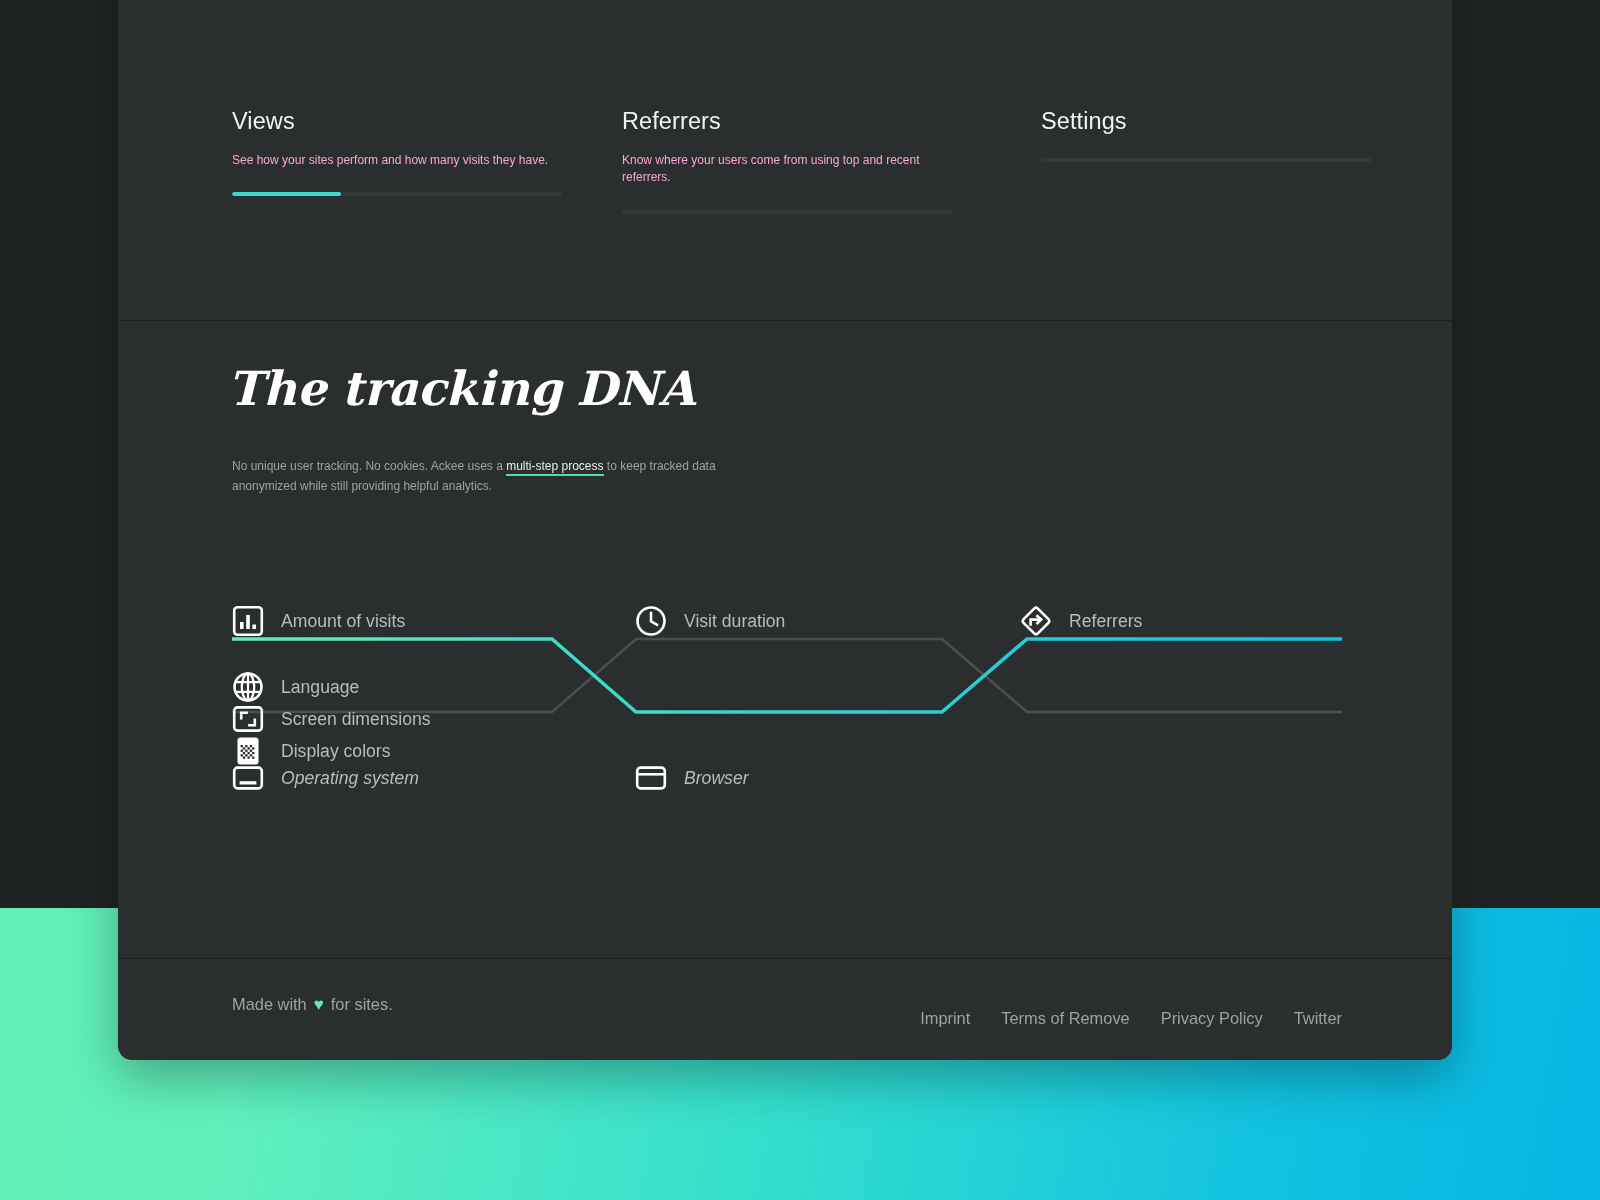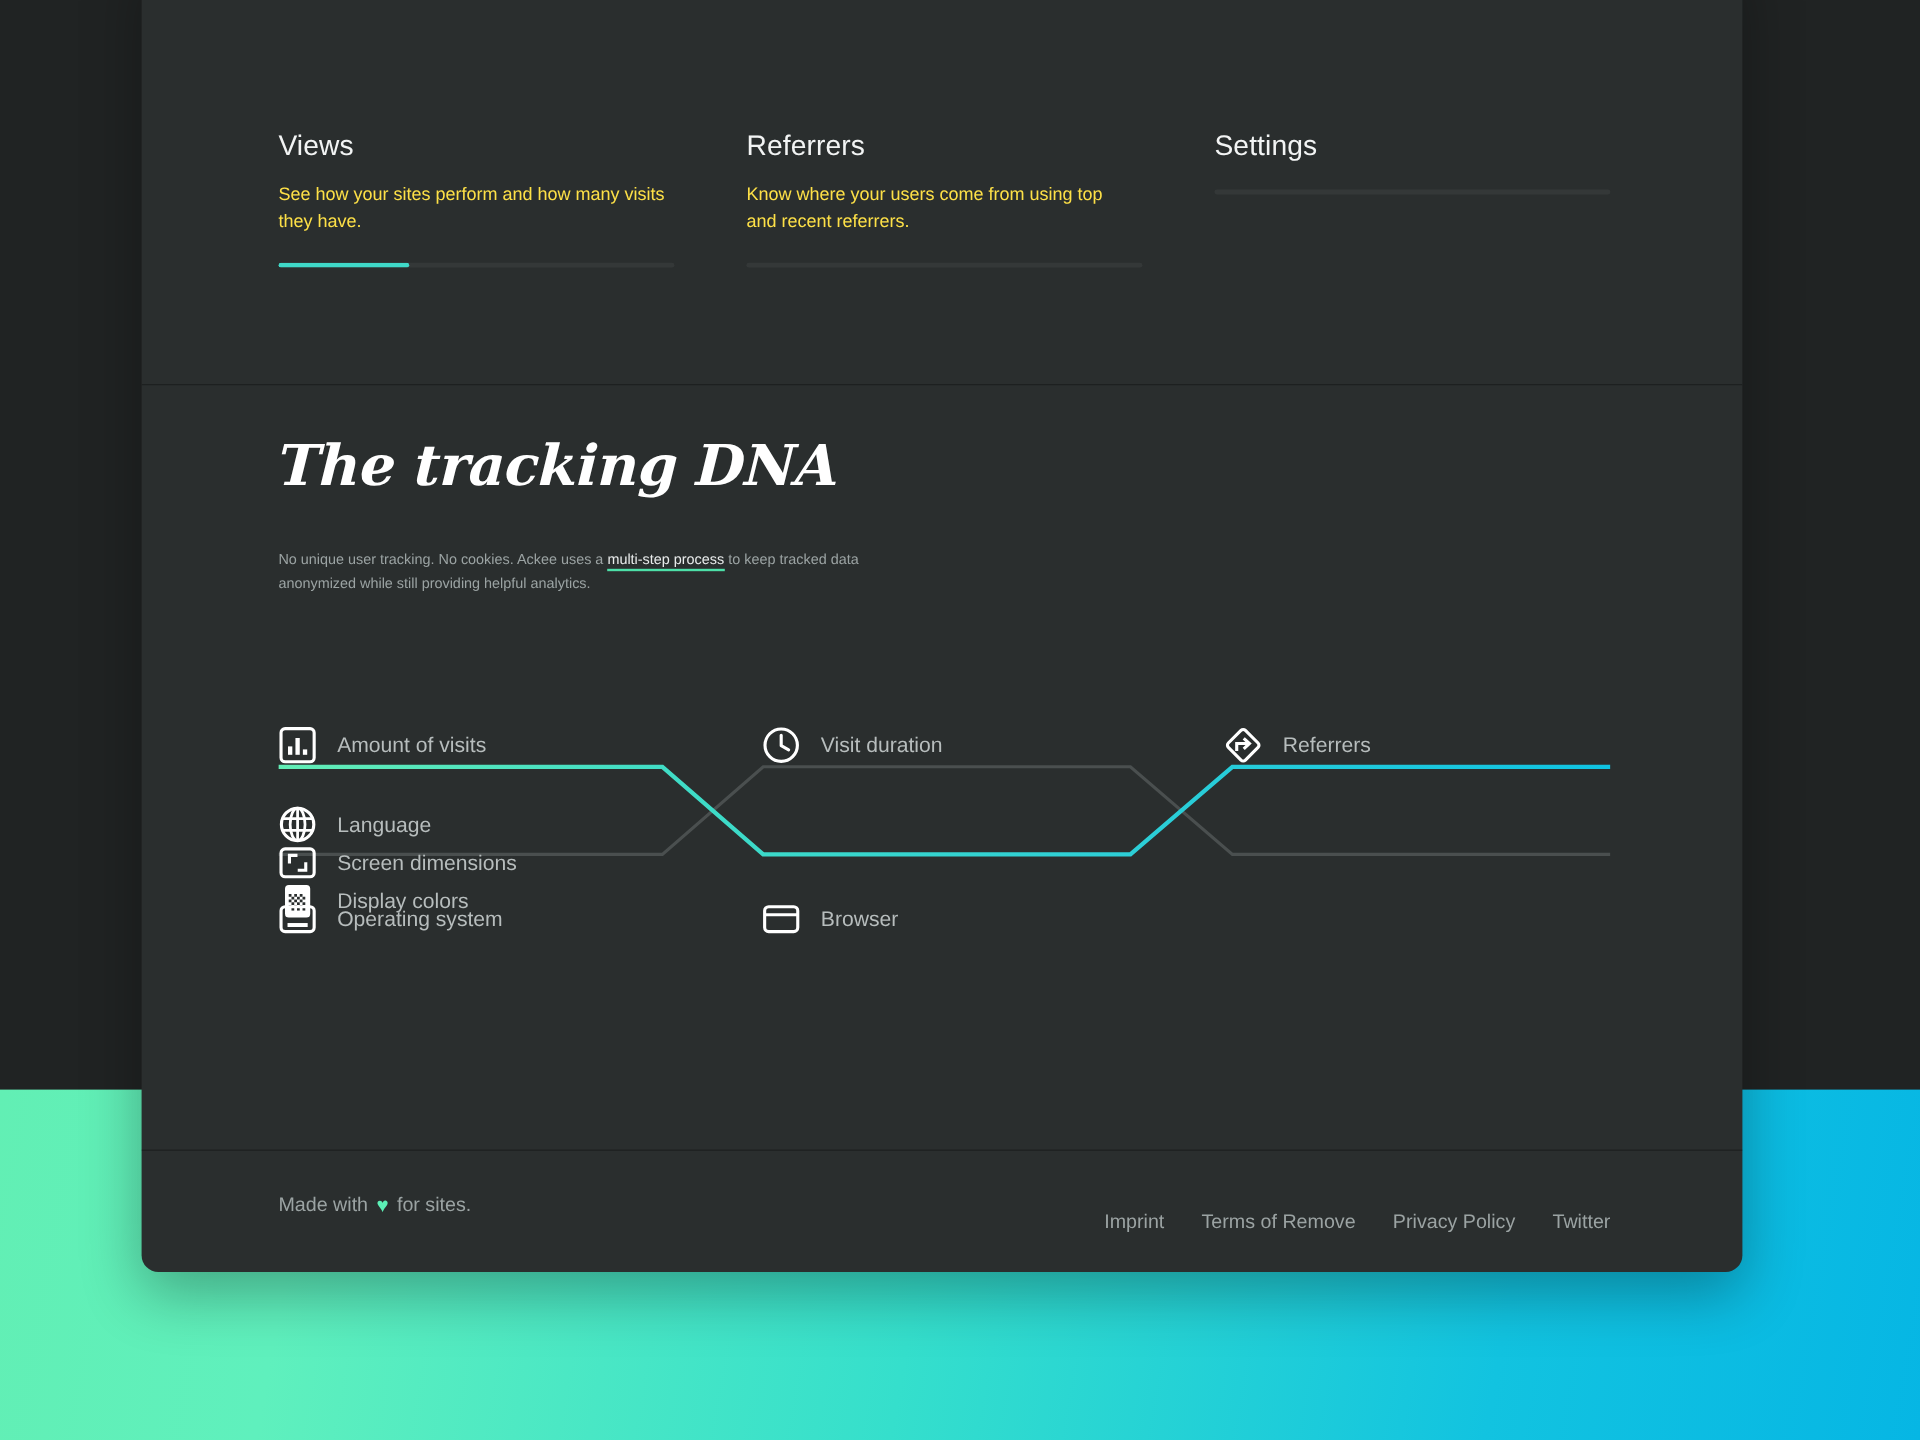--- a/index.html
+++ b/index.html
@@ -56,33 +56,33 @@
     left: 114px;
     top: 148px;
     width: 1110px;
     display: flex;
     gap: 0;
   }
   .feature {
     width: 330px;
     margin-right: 60px;
   }
-  .feature:last-child { margin-right: 0; }
+  .feature:last-child { margin-right: 0; margin-left: 29px; }
 
   .feature-title {
     font-size: 23.5px;
     font-weight: 400;
     color: #f2f4f4;
     letter-spacing: 0.1px;
     margin-bottom: 17px;
   }
   .feature-desc {
-    font-size: 15px;
+    font-size: 12px;
     line-height: 1.45;
-    color: #fde047;
+    color: #f9a8d4;
     font-weight: 400;
     max-width: 325px;
   }
   .feature-bar {
     position: relative;
     margin-top: 23px;
     height: 4px;
     width: 330px;
     background: #343838;
     border-radius: 3px;
@@ -165,21 +165,21 @@
   }
   .dna-row {
     position: absolute;
     left: 0;
     width: 1110px;
     height: 44px;
     display: flex;
   }
   .dna-row.r0 { top: 0; }
   .dna-row.r1 { top: 72px; flex-direction: column; }
-  .dna-row.r2 { top: 145px; }
+  .dna-row.r2 { top: 157px; font-style: italic; }
 
   .dna-cell {
     width: 403px;
     display: flex;
     align-items: center;
     gap: 17px;
   }
   .dna-cell.c0 { width: 403px; }
   .dna-cell.c1 { width: 385px; }
   .dna-cell.c2 { width: 322px; }

